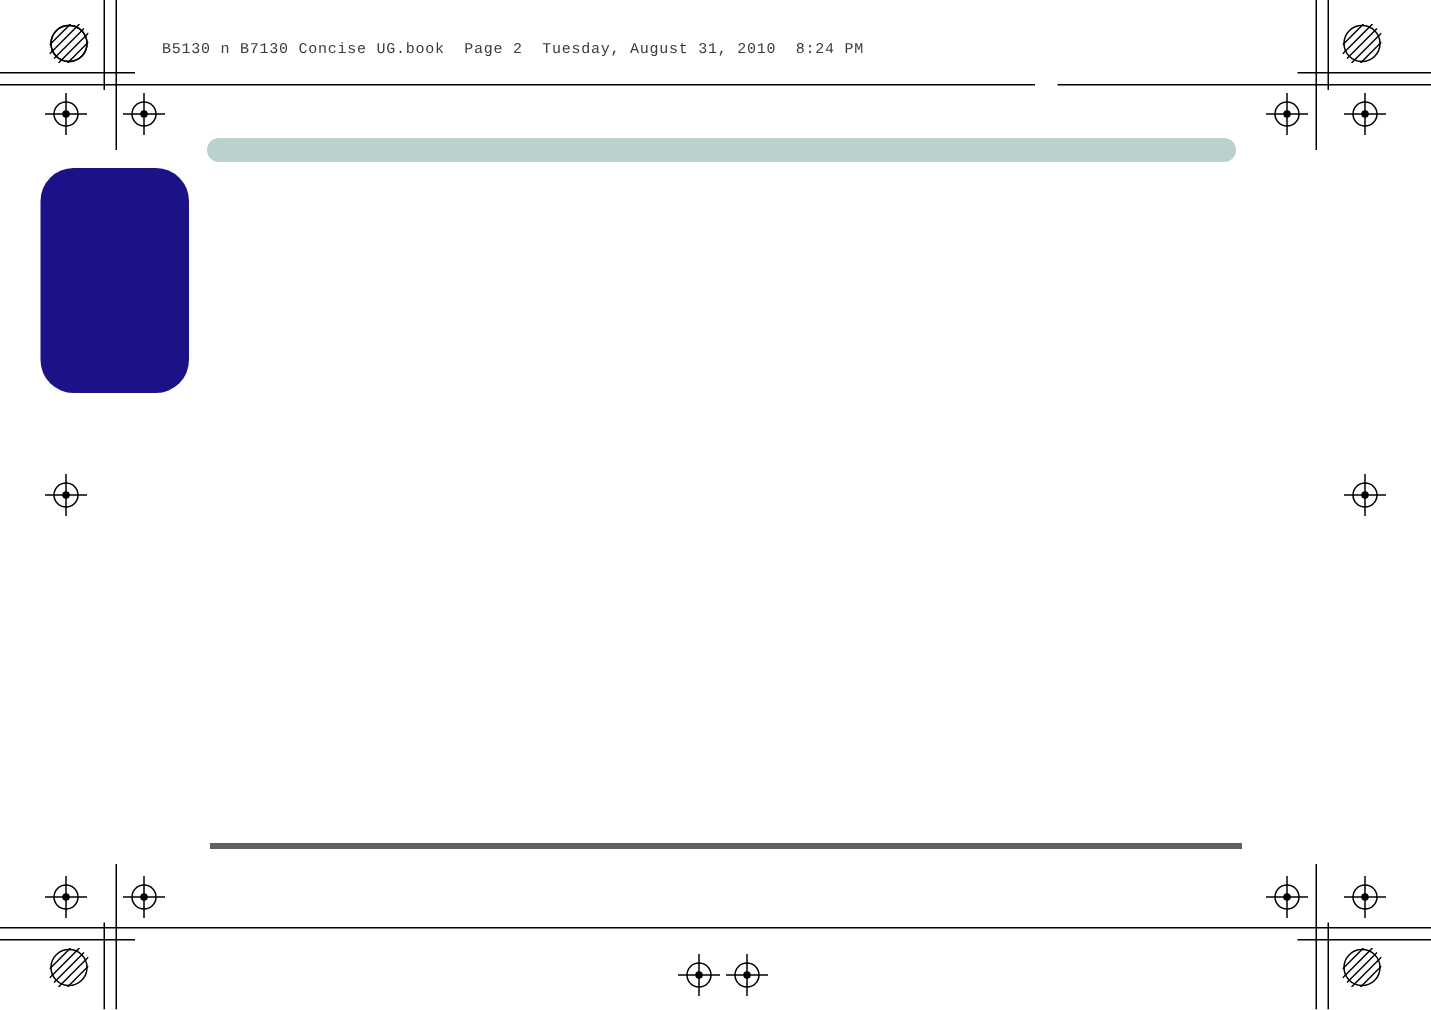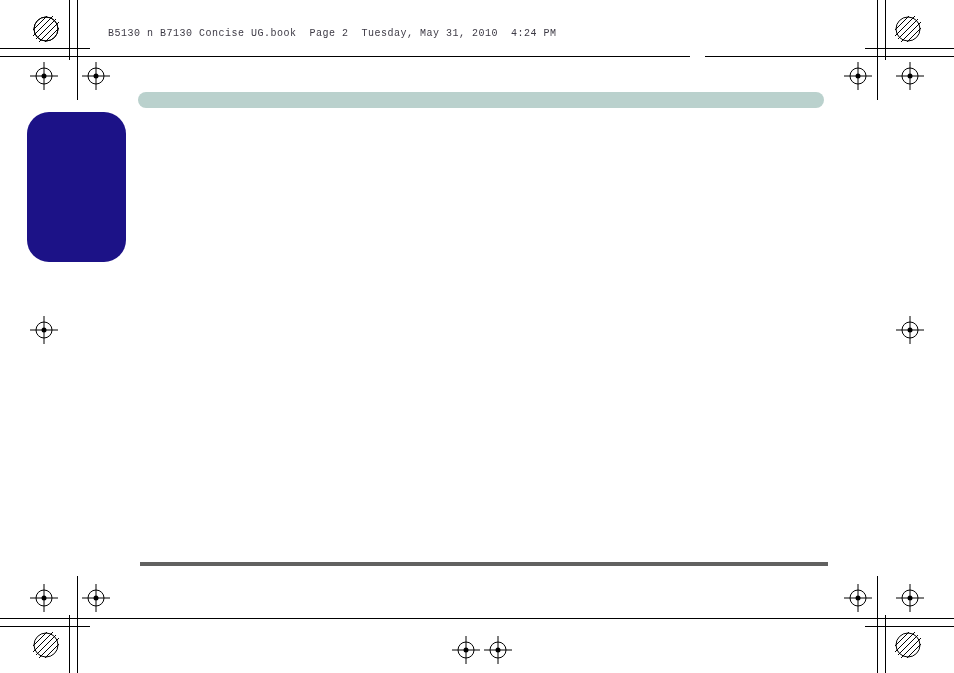--- a/index.html
+++ b/index.html
@@ -75,21 +75,21 @@
   
   .hatch {
     width: 26px;
     height: 26px;
   }
   .hatch svg { display: block; }
 </style>
 </head>
 <body>
 
-<div class="abs header-text">B5130 n B7130 Concise UG.book  Page 2  Tuesday, May 31, 2010  4:24 PM</div>
+<div class="abs header-text">B5130 n B7130 Concise UG.book  Page 2  Tuesday, August 31, 2010  8:24 PM</div>
 
 <div class="abs pill-bar"></div>
 
 <div class="abs blue-tab"></div>
 
 <div class="abs hr-bar"></div>
 
 <div class="abs hatch" style="left:33px; top:16px;">
   <svg width="26" height="26" viewBox="0 0 26 26">
     <circle cx="13" cy="13" r="12" fill="none" stroke="#000" stroke-width="1"></circle>

